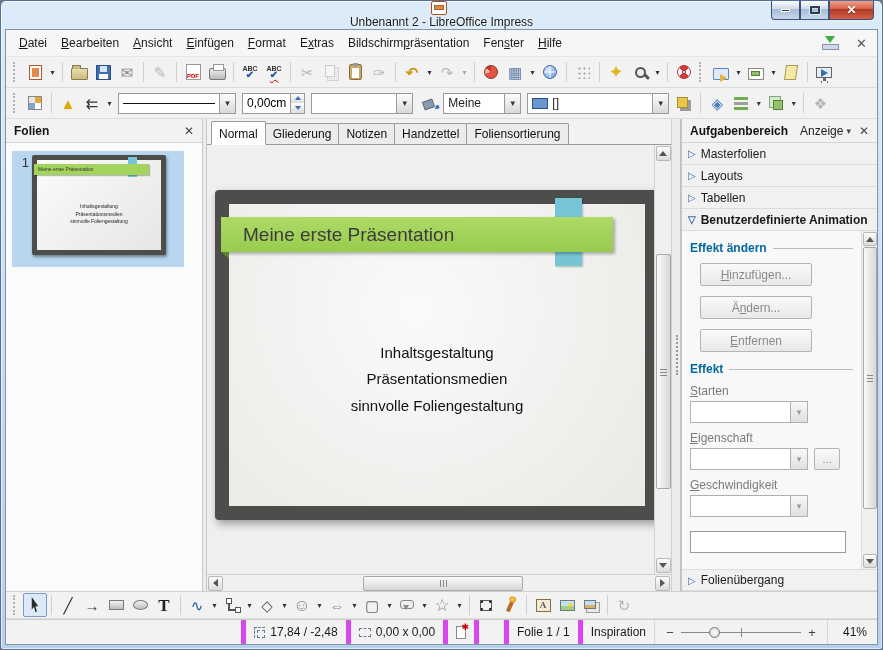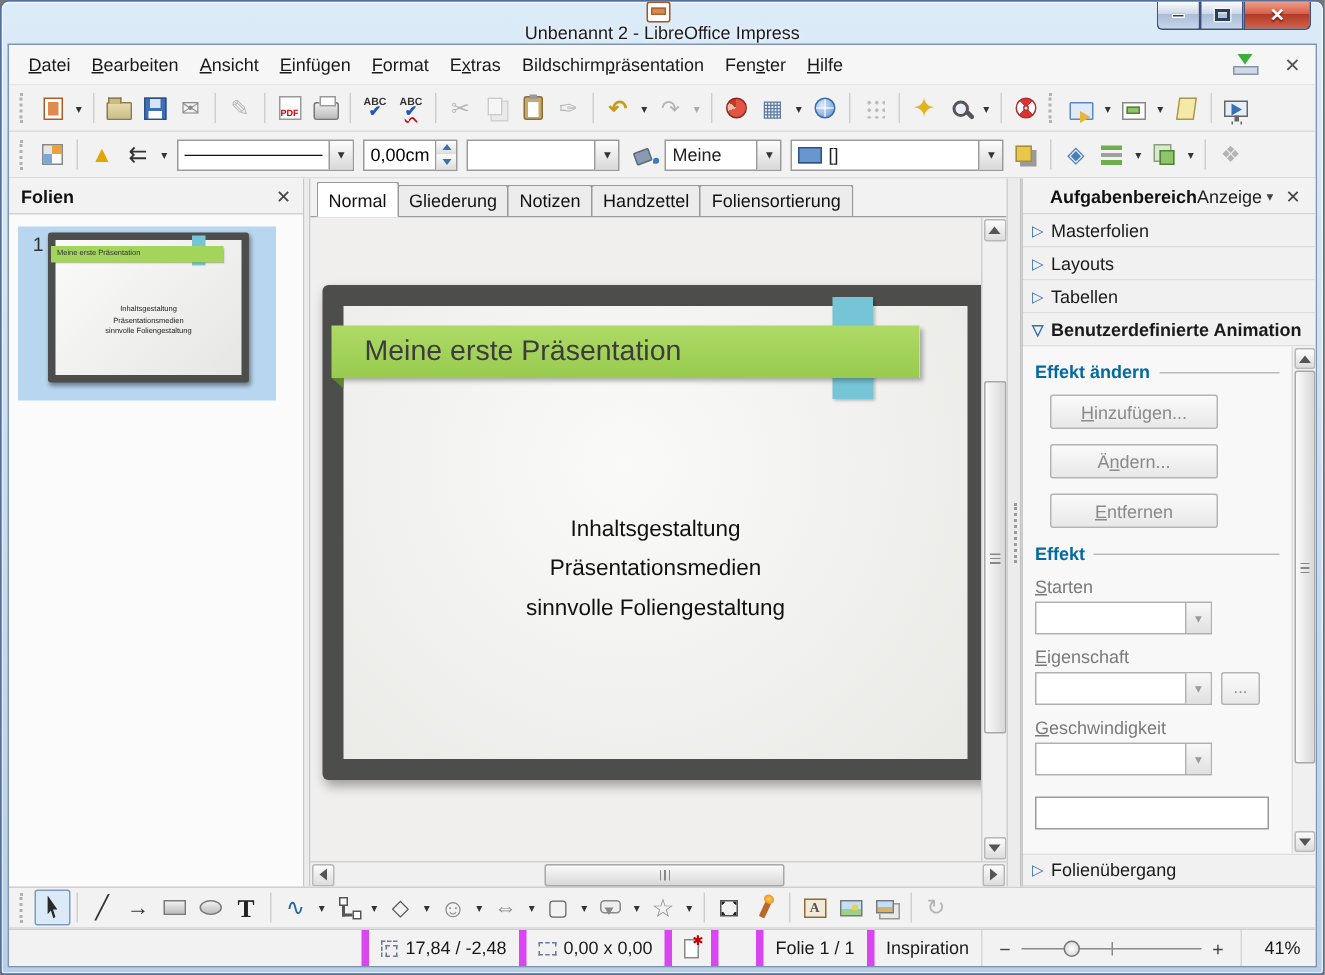--- a/index.html
+++ b/index.html
@@ -165,21 +165,21 @@
   .vthumb{position:absolute;left:0;width:15px;background:linear-gradient(90deg,#fafafa,#d8d8d8);border:1px solid #a8a8a8;border-radius:2px;}
   .vthumb .gripmark{position:absolute;left:3px;right:3px;top:50%;height:7px;margin-top:-3px;background:repeating-linear-gradient(#888 0 1px,transparent 1px 3px);}
   .hscrollrow{height:17px;display:flex;background:#f0f0f0;border-top:1px solid #d0d0d0;align-items:center;}
   .htrack{flex:1;height:15px;position:relative;}
   .hthumb{position:absolute;top:0;height:15px;background:linear-gradient(#fafafa,#d8d8d8);border:1px solid #a8a8a8;border-radius:2px;}
   .hthumb .gripmark{position:absolute;top:3px;bottom:3px;left:50%;width:7px;margin-left:-3px;background:repeating-linear-gradient(90deg,#888 0 1px,transparent 1px 3px);}
   .panesplit{width:10px;background:#ececec;border-left:1px solid #d0d0d0;border-right:1px solid #c0c0c0;position:relative;}
   .panesplit::after{content:"";position:absolute;left:4px;top:50%;height:40px;margin-top:-20px;border-left:2px dotted #9a9a9a;}
   
   .taskpane{width:196px;display:flex;flex-direction:column;background:#f6f6f6;border-left:1px solid #c8c8c8;}
-  .tphead{height:24px;display:flex;align-items:center;padding:0 18px;font-size:12px;border-bottom:1px solid #d4d4d4;background:var(--chrome);}
+  .tphead{height:24px;display:flex;align-items:center;padding:0 8px;font-size:12px;border-bottom:1px solid #d4d4d4;background:var(--chrome);}
   .tphead .t{font-weight:bold;color:#111;}
   .tphead .anz{margin-left:auto;color:#222;display:flex;align-items:center;gap:3px;}
   .tphead .anz::after{content:"▾";font-size:9px;color:#444;}
   .tphead .x{margin-left:8px;color:#444;}
   .tpsection{height:22px;display:flex;align-items:center;gap:5px;padding:0 6px;font-size:12px;color:#1a1a1a;background:#f1f1f1;border-bottom:1px solid #dcdcdc;}
   .tpsection .exp{color:#3b6fae;font-size:10px;}
   .tpsection.open{font-weight:bold;}
   .tpbody{flex:1;position:relative;background:#f8f8f8;display:flex;min-height:0;}
   .tpcontent{flex:1;padding:6px 8px 4px 8px;font-size:12px;color:#333;min-width:0;}
   .grouplabel{display:flex;align-items:center;font-weight:bold;color:#0369a1;margin:4px 0 8px 0;white-space:nowrap;}

